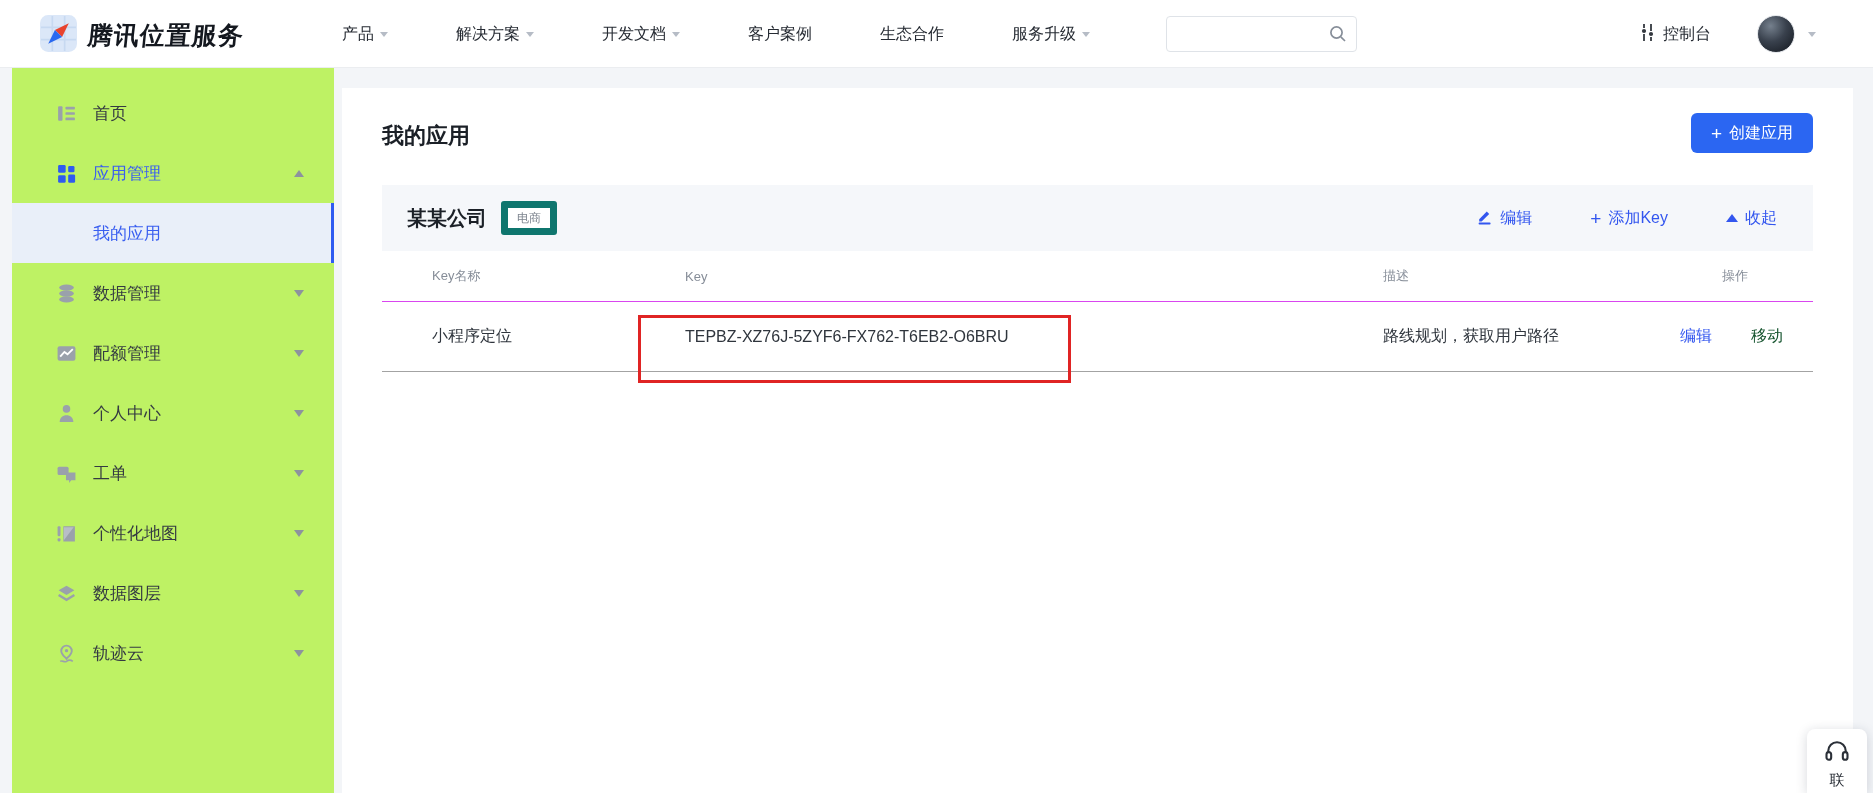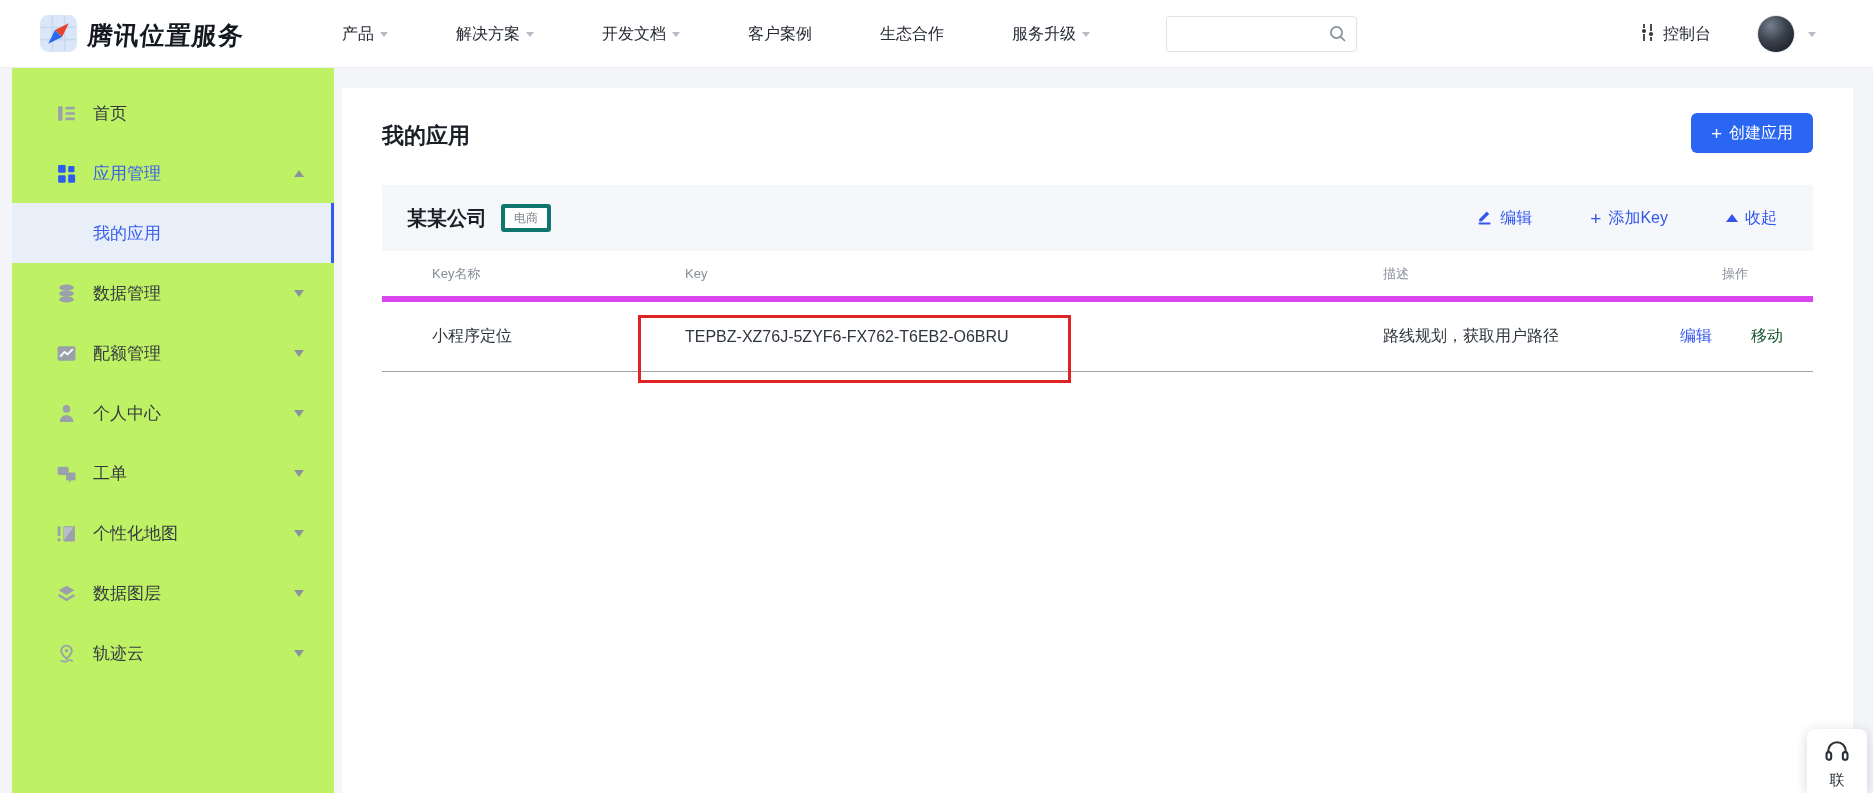--- a/index.html
+++ b/index.html
@@ -51,30 +51,30 @@
   .panel { position:absolute; left:342px; top:88px; width:1511px; bottom:0; background:#fff; }
   .page-title { position:absolute; left:40px; top:33px; font-size:22px; font-weight:bold; color:#1b2027; }
   .create-btn { position:absolute; right:40px; top:25px; min-width:122px; height:40px; background:#2b66f2;
                 color:#fff; font-size:16px; border:none; border-radius:6px; display:flex; align-items:center;
                 justify-content:center; gap:7px; cursor:pointer; padding:0 16px; }
   .create-btn .plus { font-size:19px; font-weight:400; line-height:1; }
 
   .card { position:absolute; left:40px; right:40px; top:97px; }
   .card-header { height:66px; background:#f5f7fa; display:flex; align-items:center; padding:0 36px 0 25px; }
   .company { font-size:20px; font-weight:bold; color:#1b2027; }
-  .tag { margin-left:14px; font-size:12px; color:#7e858f; background:#fff; border:4px solid #0f766e;
+  .tag { margin-left:14px; font-size:12px; color:#7e858f; background:#fff; border:7px solid #0f766e;
          border-radius:3px; padding:4px 9px; line-height:1; }
   .header-actions { margin-left:auto; display:flex; align-items:center; gap:58px; }
   .h-action { display:flex; align-items:center; gap:7px; font-size:16px; color:#3356ef; cursor:pointer; white-space:nowrap; }
   .h-action .plus { font-size:19px; line-height:1; }
   .tri-up-blue { width:0; height:0; border-left:6px solid transparent; border-right:6px solid transparent;
                  border-bottom:8px solid #3356ef; }
 
   .table-header { height:51px; display:flex; align-items:center; padding-left:50px;
-                  border-bottom:6px solid #d946ef; font-size:13px; color:#868d98; }
+                  border-bottom:1px solid #d946ef; font-size:13px; color:#868d98; }
   .table-row { height:70px; display:flex; align-items:center; padding-left:50px;
                border-bottom:1px solid #a3a3a3; font-size:16px; color:#2f353d; }
   .col-name { width:253px; flex:none; }
   .col-key  { width:698px; flex:none; }
   .col-desc { width:297px; flex:none; }
   .col-op   { flex:1; display:flex; align-items:center; }
   .table-header .col-op { padding-left:42px; }
   .row-actions { display:flex; align-items:center; gap:39px; }
   .link-edit { color:#3356ef; cursor:pointer; }
   .link-move { color:#14532d; cursor:default; }

